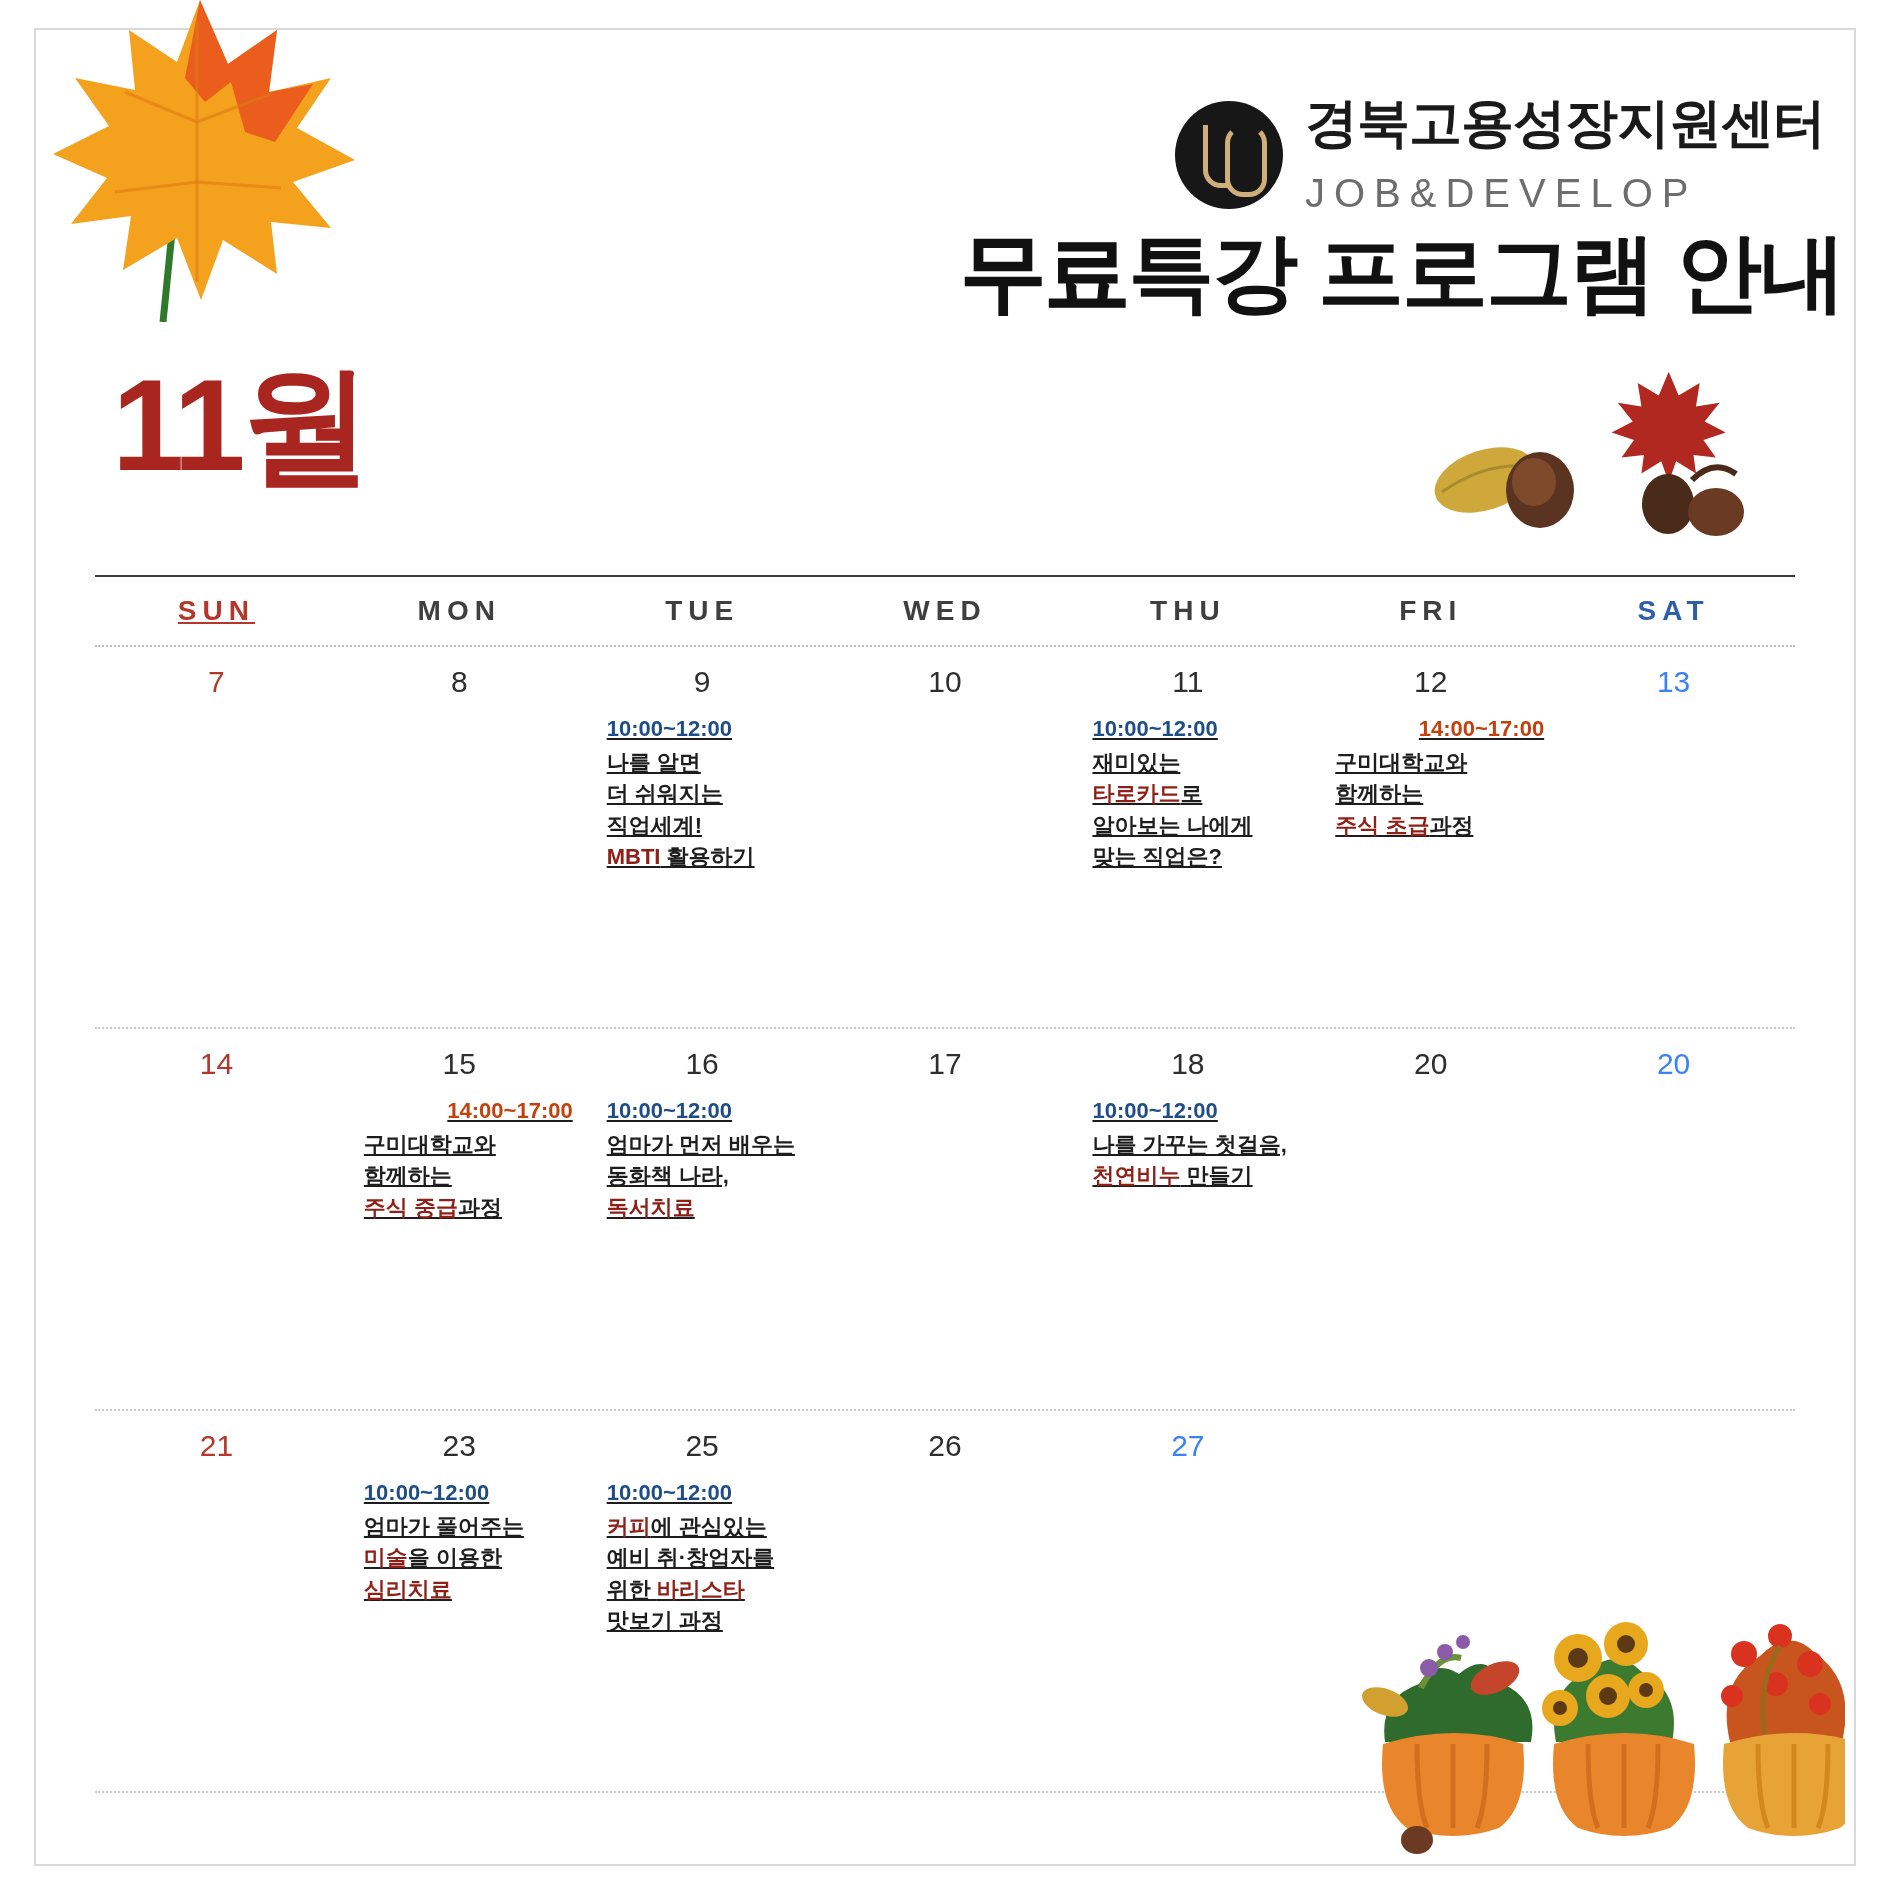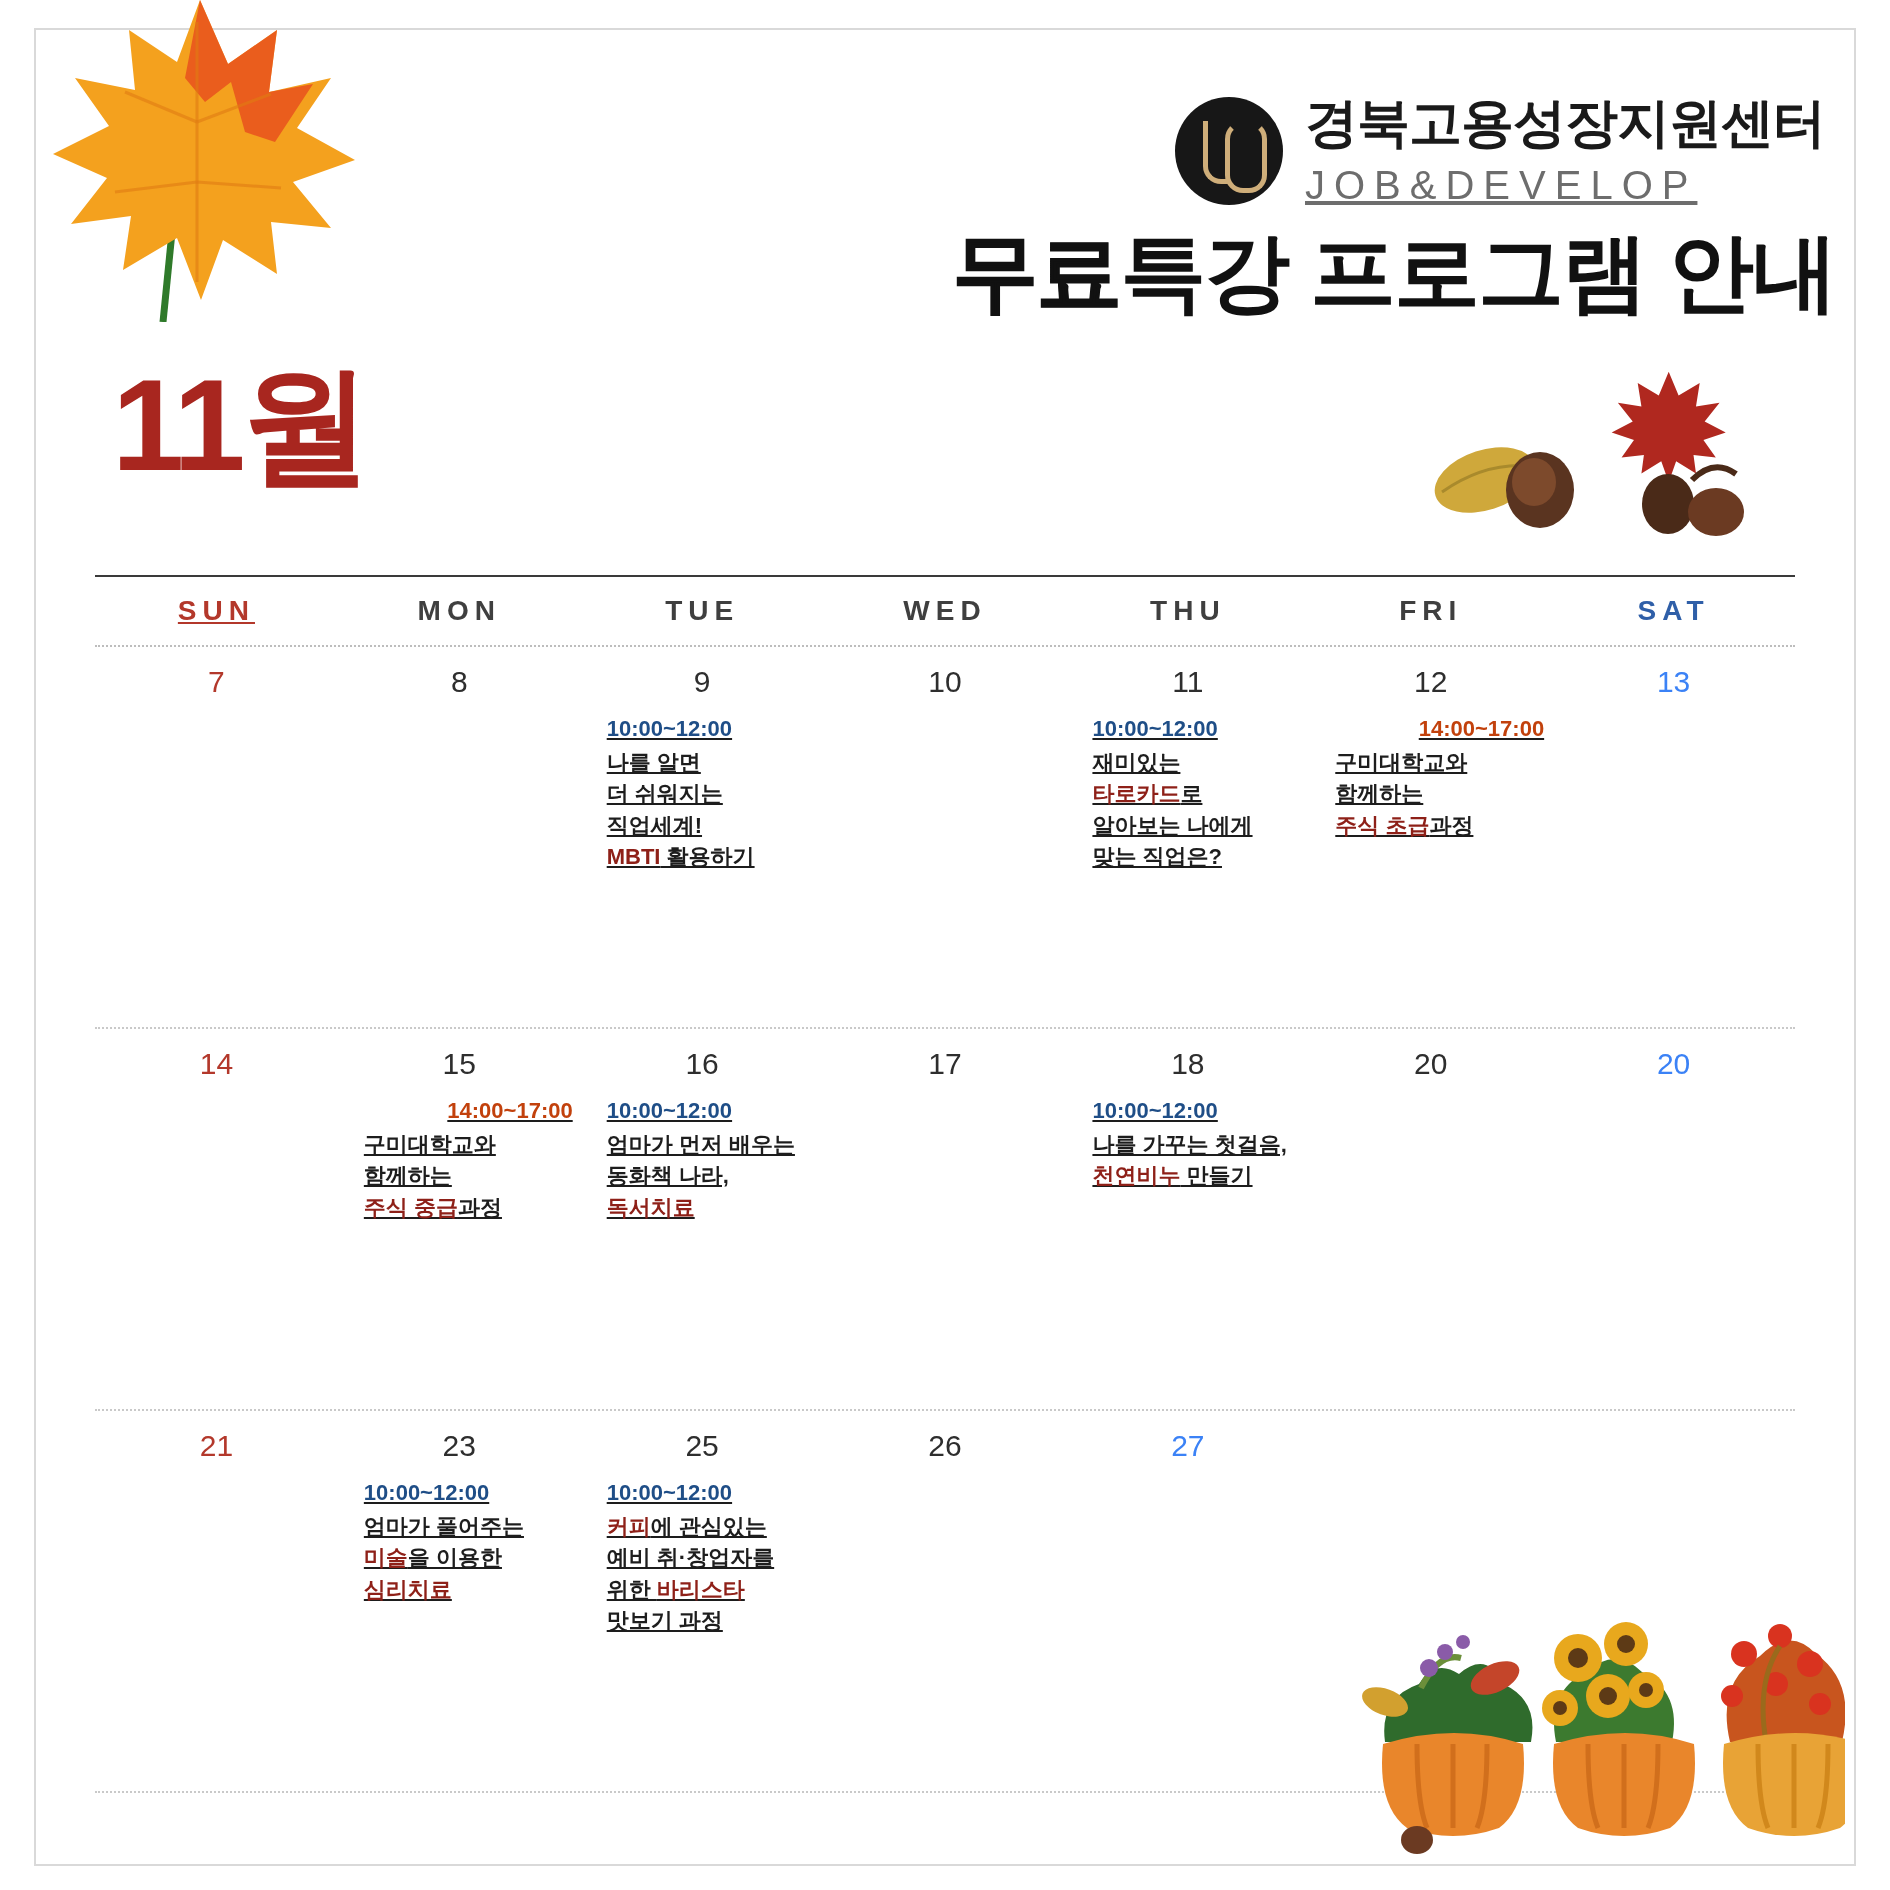--- a/index.html
+++ b/index.html
@@ -67,27 +67,26 @@
     font-weight: 700;
     color: #1a1a1a;
     letter-spacing: -1px;
     white-space: nowrap;
   }
   .logo-sub {
     font-size: 40px;
     font-weight: 400;
     color: #6d6d6d;
     letter-spacing: 9px;
-    margin-top: 16px;
+    margin-top: 24px;
     white-space: nowrap;
-    text-decoration: underline;
   }
   .head-title {
     position: absolute;
-    right: 54px; top: 215px;
+    right: 46px; top: 215px;
     font-size: 86px;
     font-weight: 800;
     color: #111111;
     letter-spacing: -2px;
     white-space: nowrap;
   }
   .head-title .free {
     color: #111111;
     -webkit-text-stroke: 1px #111;
   }

